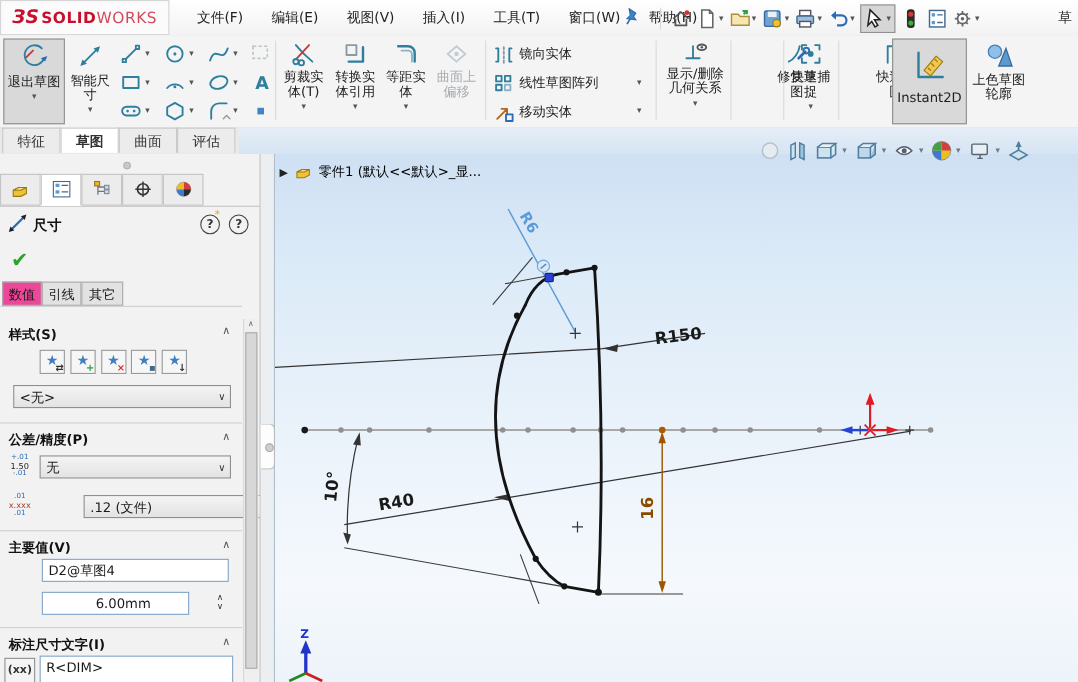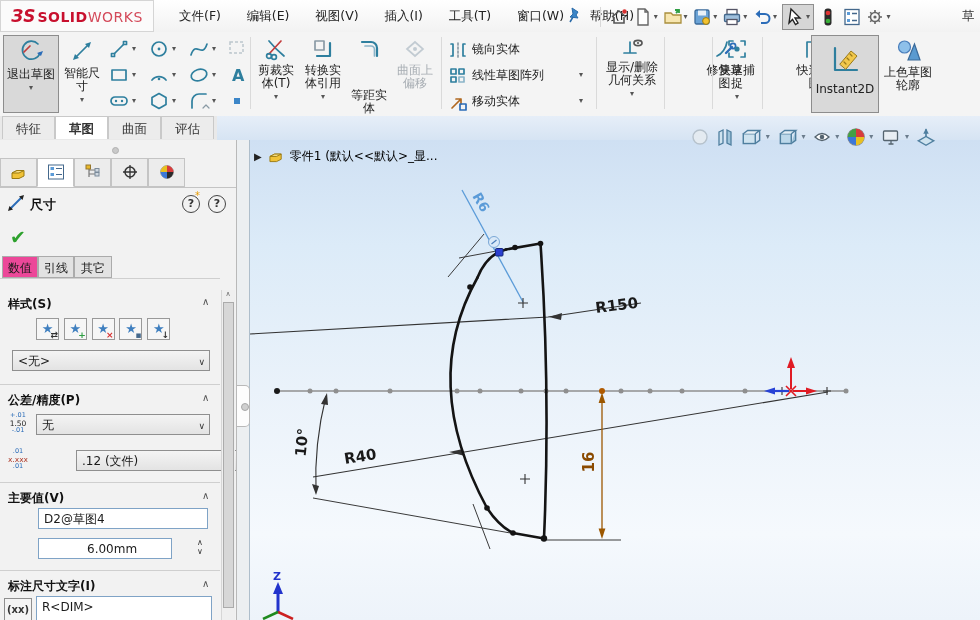--- a/index.html
+++ b/index.html
@@ -248,21 +248,21 @@
         </svg>
       <span style="display:block;">转换实体引用</span>
       <span class="dd">▾</span>
     </div>
 
     <div class="vbtn" style="left:347px;top:3px;width:44px;height:76px;">
       <svg class="ic" width="24" height="24" style="margin-top:2px">
           <path d="M5 5h9a6 6 0 0 1 6 6v8" style="stroke-width:2.2"></path>
           <path d="M8 9h6a3.5 3.5 0 0 1 3.5 3.5V19" style="stroke:#8ab4c8"></path>
         </svg>
-      <span style="display:block;margin-top:25px;">等距实体</span>
+      <span style="display:block;">等距实体</span>
       <span class="dd">▾</span>
     </div>
 
     <div class="vbtn gray-label" style="left:393px;top:3px;width:44px;height:76px;">
       <svg width="24" height="24" style="margin-top:2px">
           <path d="M4 12l8-7 8 7-8 7z" fill="none" stroke="#c2cbd2" stroke-width="1.7"></path>
           <circle cx="12" cy="12" r="2" fill="#c2cbd2"></circle>
         </svg>
       <span style="display:block;">曲面上偏移</span>
     </div>

